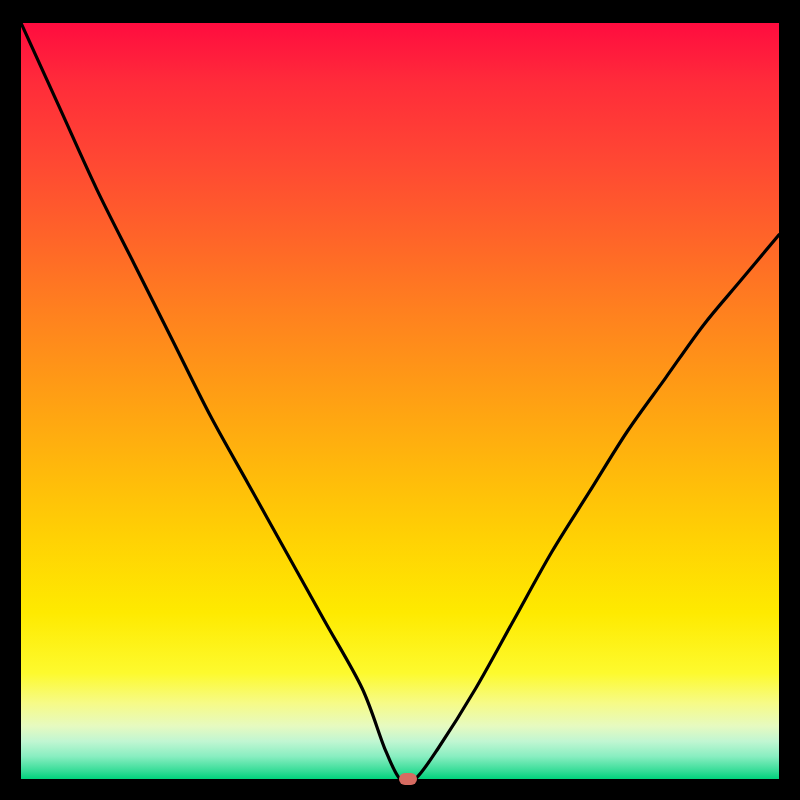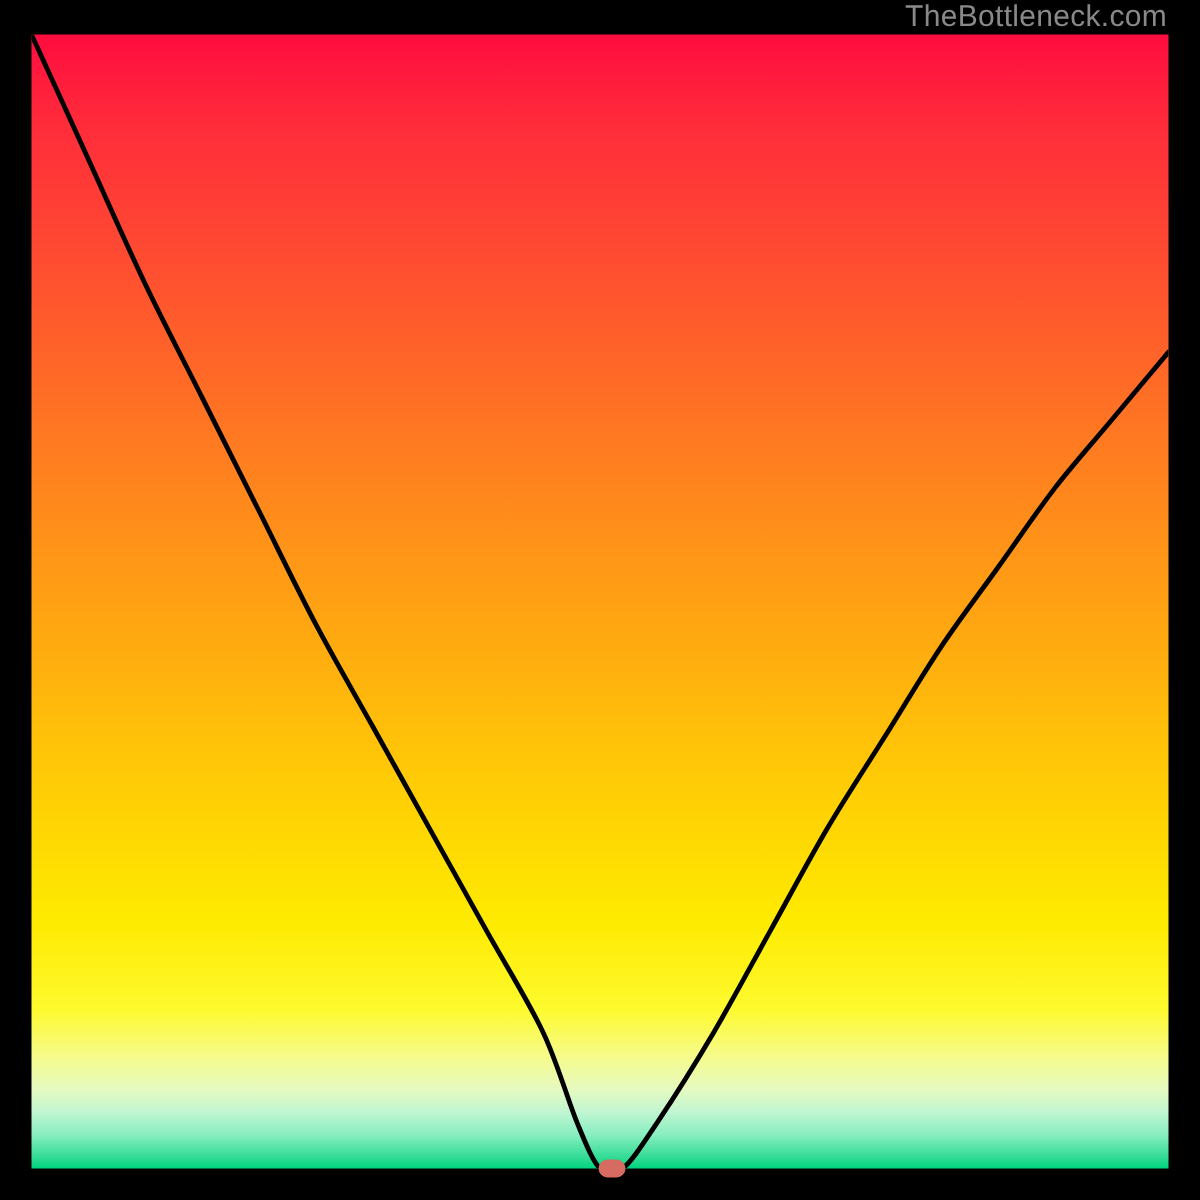--- a/index.html
+++ b/index.html
@@ -67,21 +67,20 @@
     height: 12px;
     border-radius: 6px;
     background: #d66b61;
     transform: translate(-50%, -50%);
   }
 </style>
 </head>
 <body>
 
 <div class="frame">
-  <div class="watermark">TheBottleneck.com</div>
 
   <div class="plot-area">
     <svg class="curve" viewBox="0 0 758 756" preserveAspectRatio="none">
       <path id="curve-path" fill="none" stroke="#000" stroke-width="3.2" stroke-linecap="round" stroke-linejoin="round" d="M 0.00 0.00 C 6.06 13.31, 25.77 56.55, 37.90 83.16 C 50.03 109.77, 63.67 140.92, 75.80 166.32 C 87.93 191.72, 101.57 217.73, 113.70 241.92 C 125.83 266.11, 139.47 293.33, 151.60 317.52 C 163.73 341.71, 177.37 370.14, 189.50 393.12 C 201.63 416.10, 215.27 439.39, 227.40 461.16 C 239.53 482.93, 253.17 507.43, 265.30 529.20 C 277.43 550.97, 291.07 575.47, 303.20 597.24 C 315.33 619.01, 331.40 644.72, 341.10 665.28 C 350.80 685.84, 357.78 711.24, 363.84 725.76 C 369.90 740.28, 374.15 751.16, 379.00 756.00 C 383.85 760.84, 388.10 760.84, 394.16 756.00 C 400.22 751.16, 407.20 740.28, 416.90 725.76 C 426.60 711.24, 442.67 685.84, 454.80 665.28 C 466.93 644.72, 480.57 619.01, 492.70 597.24 C 504.83 575.47, 518.47 549.76, 530.60 529.20 C 542.73 508.64, 556.37 488.07, 568.50 468.72 C 580.63 449.37, 594.27 426.38, 606.40 408.24 C 618.53 390.10, 632.17 372.25, 644.30 355.32 C 656.43 338.39, 670.07 318.12, 682.20 302.40 C 694.33 286.68, 707.97 271.56, 720.10 257.04 C 732.23 242.52, 751.94 218.94, 758.00 211.68"></path>
     </svg>
     <div class="marker" id="marker" style="left: 386.58px; top: 756px;"></div>
   </div>
 </div>
 
 </body></html>

